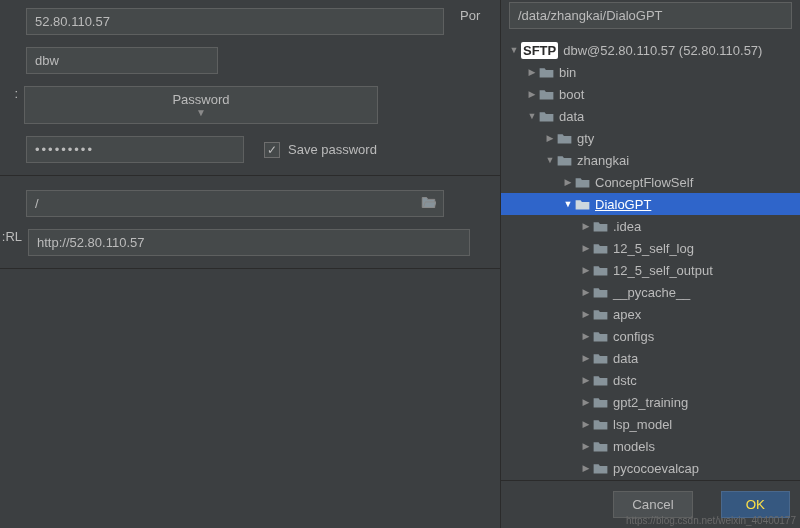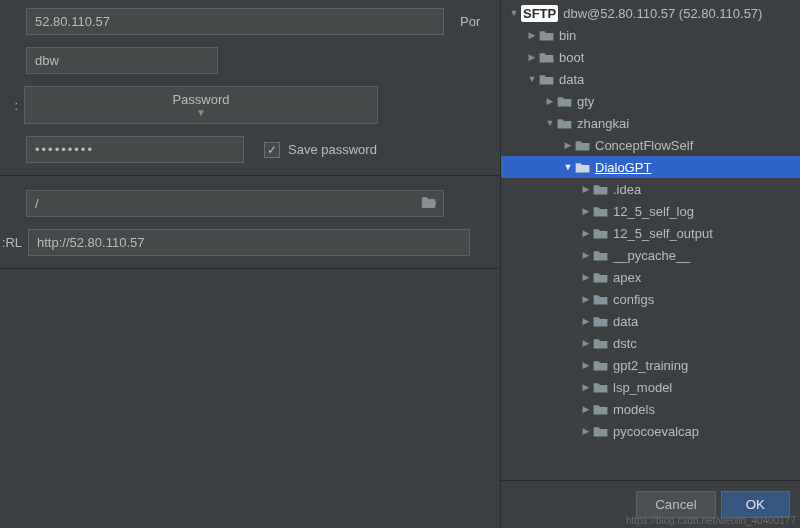--- a/index.html
+++ b/index.html
@@ -1,20 +1,20 @@
 <!DOCTYPE html>
 <html><head>
 <meta charset="utf-8">
 <style>
   * { margin: 0; padding: 0; box-sizing: border-box; font-family: -apple-system, BlinkMacSystemFont, "Segoe UI", sans-serif; }
   body { background: #3c3f41; color: #bbbbbb; font-size: 13px; width: 800px; height: 528px; overflow: hidden; position: relative; }
   .main { display: flex; width: 100%; height: 100%; }
   .left-panel { width: 500px; padding: 8px 0 0 0; }
   .right-panel { flex: 1; background: #3c3f41; border-left: 1px solid #2b2b2b; display: flex; flex-direction: column; }
-  .form-row { display: flex; align-items: center; margin-bottom: 12px; padding-left: 2px; }
+  .form-row { display: flex; margin-bottom: 12px; padding-left: 2px; }
   .label-cut { width: 24px; text-align: right; padding-right: 6px; color: #bbbbbb; overflow: hidden; white-space: nowrap; direction: rtl; }
   .input { background: #45494a; border: 1px solid #5e6060; color: #bbbbbb; padding: 5px 8px; font-size: 13px; outline: none; }
   .host-input { width: 418px; margin-left: 24px; }
   .port-label { margin-left: 16px; color: #bbbbbb; }
   .user-input { width: 192px; margin-left: 24px; }
   .auth-row { padding-left: 0; }
   .select { background: #45494a; border: 1px solid #5e6060; color: #bbbbbb; padding: 5px 8px; width: 354px; display: flex; justify-content: space-between; align-items: center; cursor: pointer; flex-direction: column; }
   .pwd-input { width: 218px; margin-left: 24px; letter-spacing: 2px; }
   .checkbox-wrap { display: flex; align-items: center; margin-left: 20px; cursor: pointer; }
   .checkbox { width: 16px; height: 16px; background: #45494a; border: 1px solid #6e6e6e; margin-right: 8px; display: flex; align-items: center; justify-content: center; color: #bbbbbb; font-size: 12px; }
@@ -28,22 +28,22 @@
   .path-bar { background: #45494a; border: 1px solid #5e6060; padding: 5px 8px; margin: 2px 8px 8px 8px; color: #bbbbbb; }
   .tree { flex: 1; overflow: auto; padding: 2px 0; }
   .tree-node { display: flex; align-items: center; height: 22px; cursor: pointer; white-space: nowrap; overflow: hidden; }
   .tree-node.selected { background: #2f65ca; color: #ffffff; }
   .arrow { width: 10px; display: inline-flex; justify-content: center; color: #8a8a8a; font-size: 9px; margin-right: 2px; }
   .tree-node.selected .arrow { color: #ffffff; }
   .tree-icon { margin-right: 5px; display: inline-flex; }
   .tree-label { color: #bbbbbb; }
   .tree-node.selected .tree-label { color: #ffffff; text-decoration: underline; }
   .sftp-badge { background: #ffffff; color: #2b2b2b; font-size: 13px; padding: 1px 2px; font-weight: bold; border-radius: 2px; }
-  .footer { display: flex; justify-content: flex-end; gap: 5px; padding: 10px; border-top: 1px solid #2b2b2b; }
-  .ok-btn { background: #365880; border: 1px solid #4a688c; color: #e5e5e5; padding: 5px 24px; cursor: pointer; }
+  .footer { display: flex; justify-content: flex-end; gap: 28px; padding: 10px; border-top: 1px solid #2b2b2b; }
+  .ok-btn { background: #365880; border: 1px solid #4a688c; color: #fde047; padding: 5px 24px; cursor: pointer; }
   .cancel-btn { background: #4c5052; border: 1px solid #5e6060; color: #bbbbbb; padding: 5px 18px; cursor: pointer; }
   .watermark { position: absolute; right: 4px; bottom: 2px; font-size: 10px; color: #6a6a6a; }
   svg.folder { width: 15px; height: 13px; }
   svg.folder path { fill: #87939a; }
   .tree-node.selected svg.folder path { fill: #cdd7de; }
 </style>
 </head>
 <body>
 
 <div class="main">
@@ -89,20 +89,21 @@
 
     <div class="form-row">
       <span class="label-cut" style="width:26px;">RL:</span>
       <input class="input url-input" value="http://52.80.110.57" style="">
     </div>
 
     <div class="divider"></div>
   </div>
 
   <div class="right-panel">
+    <div class="path-bar">/data/zhangkai/DialoGPT</div>
     <div class="tree" id="tree">
         <div class="tree-node" style="padding-left: 8px;">
           <span class="arrow">▼</span>
           <span class="tree-icon">
             <span class="sftp-badge">SFTP</span>
           </span>
           <span class="tree-label">dbw@52.80.110.57 (52.80.110.57)</span>
         </div>
         <div class="tree-node" style="padding-left: 26px;">
           <span class="arrow">▶</span>

